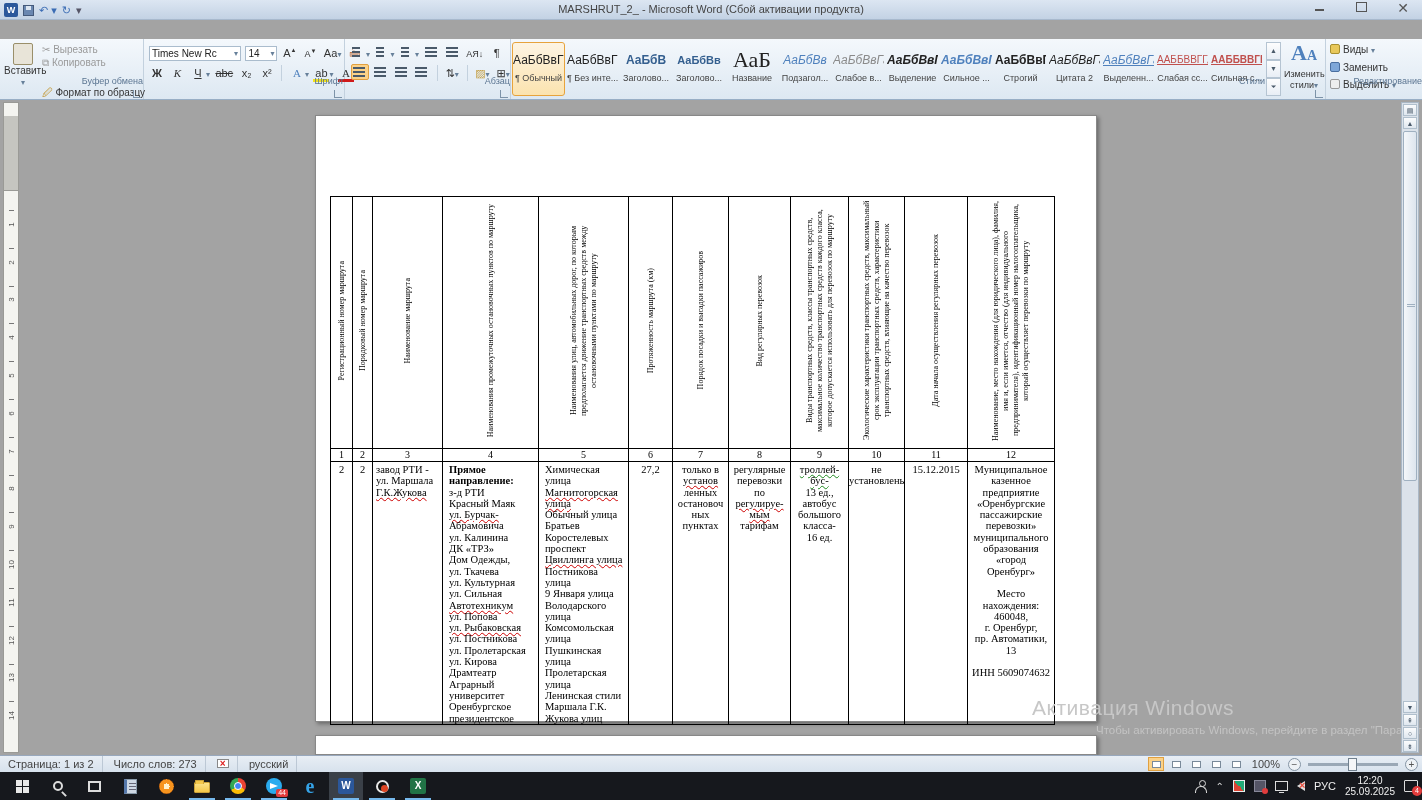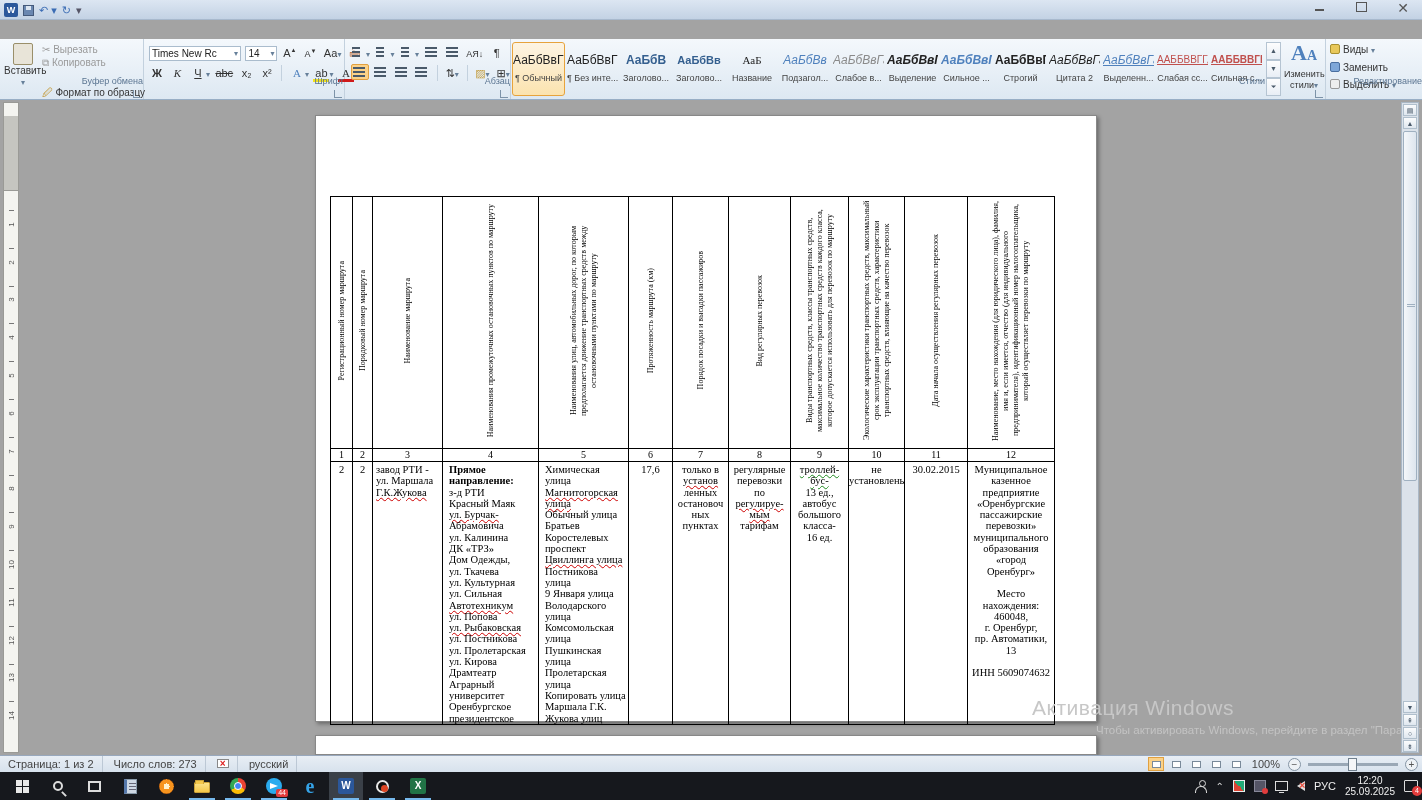--- a/index.html
+++ b/index.html
@@ -50,21 +50,21 @@
   .lines3.short:before { width:8px; }
   
   #stylegal { position:absolute; left:512px; top:3px; width:752px; height:56px; display:flex; }
   .styleitem { width:53px; height:54px; margin-right:1px; border:1px solid transparent; border-radius:3px;
      text-align:center; padding-top:6px; background:transparent; }
   .styleitem.sel { border:1px solid #e7a33c; background:linear-gradient(#fdf4e3,#fbe3af); }
   .sprev { font-size:12px; color:#222; display:block; height:24px; line-height:22px; white-space:nowrap; overflow:hidden; font-family:"Liberation Sans",sans-serif; }
   .slab { font-size:9px; color:#444; display:block; white-space:nowrap; overflow:hidden; }
   .s-h1 .sprev,.s-h2 .sprev { color:#345f8f; font-weight:bold; }
   .s-h2 .sprev { font-size:11px; }
-  .s-title .sprev { font-size:11px; font-family:"Liberation Serif",serif; }
+  .s-title .sprev { font-size:22px; font-family:"Liberation Serif",serif; }
   .s-sub .sprev { color:#4f81bd; font-style:italic; }
   .s-subtle .sprev { color:#8a8a8a; font-style:italic; }
   .s-emph .sprev { font-weight:bold; font-style:italic; }
   .s-strongemph .sprev { color:#4f81bd; font-weight:bold; font-style:italic; }
   .s-strict .sprev { font-weight:bold; }
   .s-quote .sprev { font-style:italic; }
   .s-intq .sprev { color:#4f81bd; font-style:italic; text-decoration:underline; }
   .s-subtleref .sprev { color:#c0504d; text-decoration:underline; font-size:10px; }
   .s-strongref .sprev { color:#c0504d; font-weight:bold; text-decoration:underline; font-size:10px; }
   #galscroll { position:absolute; left:1266px; top:3px; width:15px; height:54px; display:flex; flex-direction:column; }
@@ -180,20 +180,21 @@
 <div id="app">
 
   <div id="titlebar">
     <div id="qat">
       <span class="wlogo">W</span>
       <span class="floppy"></span>
       <span class="qbtn">↶ ▾</span>
       <span class="qbtn">↻</span>
       <span class="qbtn" style="color:#556">▾</span>
     </div>
+    <div id="title-text">MARSHRUT_2_  -  Microsoft Word (Сбой активации продукта)</div>
     <div id="winbtns">
       <span class="winbtn wb-min"></span>
       <span class="winbtn wb-max"></span>
       <span class="winbtn" style="font-size:14px">✕</span>
     </div>
   </div>
 
 
   <div id="ribbon">
 
@@ -470,26 +471,26 @@
                 <div class="ln">улица</div>
                 <div class="ln">9 Января улица</div>
                 <div class="ln">Володарского</div>
                 <div class="ln">улица</div>
                 <div class="ln">Комсомольская</div>
                 <div class="ln">улица</div>
                 <div class="ln">Пушкинская</div>
                 <div class="ln">улица</div>
                 <div class="ln">Пролетарская</div>
                 <div class="ln">улица</div>
-                <div class="ln">Копировать улица</div>
+                <div class="ln">Ленинская стили</div>
                 <div class="ln">Маршала Г.К.</div>
                 <div class="ln">Жукова улиц</div>
               </td>
               <td class="c6">
-                <div class="ln">17,6</div>
+                <div class="ln">27,2</div>
               </td>
               <td class="c7">
                 <div class="ln">только в</div>
                 <div class="ln u-red">установ</div>
                 <div class="ln">ленных</div>
                 <div class="ln">остановоч</div>
                 <div class="ln">ных</div>
                 <div class="ln">пунктах</div>
               </td>
               <td class="c8">
@@ -507,21 +508,21 @@
                 <div class="ln">автобус</div>
                 <div class="ln">большого</div>
                 <div class="ln">класса-</div>
                 <div class="ln">16 ед.</div>
               </td>
               <td class="c10">
                 <div class="ln">не</div>
                 <div class="ln">установлены</div>
               </td>
               <td class="c11">
-                <div class="ln">30.02.2015</div>
+                <div class="ln">15.12.2015</div>
               </td>
               <td class="c12">
                 <div class="ln">Муниципальное</div>
                 <div class="ln">казенное</div>
                 <div class="ln">предприятие</div>
                 <div class="ln">«Оренбургские</div>
                 <div class="ln">пассажирские</div>
                 <div class="ln">перевозки»</div>
                 <div class="ln">муниципального</div>
                 <div class="ln">образования</div>

